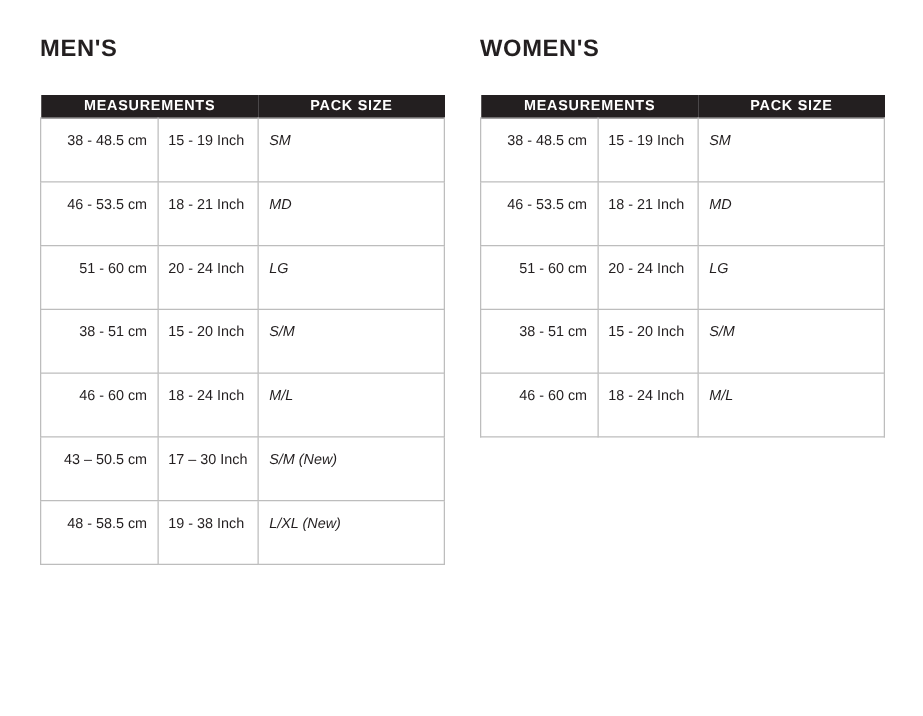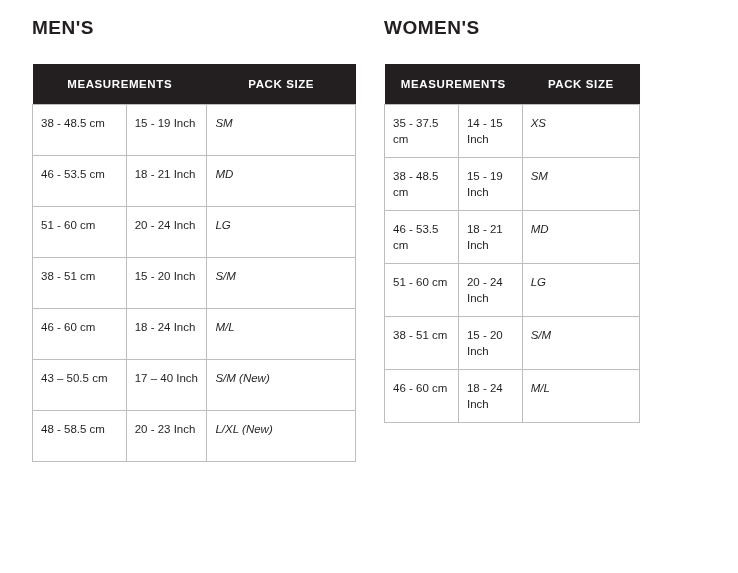--- a/index.html
+++ b/index.html
@@ -18,65 +18,65 @@
     position: relative;
     width: 738px;
     height: 573px;
     box-sizing: border-box;
   }
   .column {
     position: absolute;
     top: 0;
   }
   .column.left  { left: 32px;  width: 324px; }
-  .column.right { left: 384px; width: 256px; }
+  .column.right { left: 384px; width: 324px; }
 
   .section-title {
     font-size: 19px;
     font-weight: bold;
     letter-spacing: 0.5px;
     color: #231f20;
     margin: 0;
-    padding-top: 16px;
+    padding-top: 28px;
     padding-bottom: 0;
     line-height: 24px;
   }
 
   table.size-table {
     border-collapse: collapse;
     width: 100%;
     margin-top: 24px;
     table-layout: fixed;
   }
   table.size-table thead th {
     background: #231f20;
     color: #ffffff;
     font-size: 11.5px;
     font-weight: bold;
     letter-spacing: 0.6px;
     text-align: center;
-    padding: 13px 4px;
+    padding: 2px 4px;
     border: none;
     line-height: 14px;
   }
   table.size-table tbody td {
     border: 1px solid #bdbdbd;
     font-size: 11.5px;
     line-height: 16px;
     color: #231f20;
     padding: 10px 8px;
     vertical-align: top;
     height: 30px;
   }
   
   .col-meas-a { width: 29%; }
   .col-meas-b { width: 25%; }
   .col-pack   { width: 46%; }
 
-  td.cell-meas-a { border-left: 1px solid #bdbdbd; }
+  td.cell-meas-a { border-left: 1px solid #bdbdbd; text-align: right; }
   td.cell-pack   { border-right: 1px solid #bdbdbd; font-style: italic; }
 </style>
 </head>
 <body>
 
 <div class="page">
 
   <div class="column left">
     <h2 class="section-title">MEN'S</h2>
     <table class="size-table">
@@ -112,26 +112,26 @@
           <td>15 - 20 Inch</td>
           <td class="cell-pack">S/M</td>
         </tr>
         <tr>
           <td class="cell-meas-a">46 - 60 cm</td>
           <td>18 - 24 Inch</td>
           <td class="cell-pack">M/L</td>
         </tr>
         <tr>
           <td class="cell-meas-a">43 – 50.5 cm</td>
-          <td>17 – 40 Inch</td>
+          <td>17 – 30 Inch</td>
           <td class="cell-pack">S/M (New)</td>
         </tr>
         <tr>
           <td class="cell-meas-a">48 - 58.5 cm</td>
-          <td>20 - 23 Inch</td>
+          <td>19 - 38 Inch</td>
           <td class="cell-pack">L/XL (New)</td>
         </tr>
       </tbody>
     </table>
   </div>
 
   <div class="column right">
     <h2 class="section-title">WOMEN'S</h2>
     <table class="size-table">
       <colgroup>
@@ -139,25 +139,20 @@
         <col class="col-meas-b">
         <col class="col-pack">
       </colgroup>
       <thead>
         <tr>
           <th colspan="2">MEASUREMENTS</th>
           <th>PACK SIZE</th>
         </tr>
       </thead>
       <tbody>
-        <tr>
-          <td class="cell-meas-a">35 - 37.5 cm</td>
-          <td>14 - 15 Inch</td>
-          <td class="cell-pack">XS</td>
-        </tr>
         <tr>
           <td class="cell-meas-a">38 - 48.5 cm</td>
           <td>15 - 19 Inch</td>
           <td class="cell-pack">SM</td>
         </tr>
         <tr>
           <td class="cell-meas-a">46 - 53.5 cm</td>
           <td>18 - 21 Inch</td>
           <td class="cell-pack">MD</td>
         </tr>

